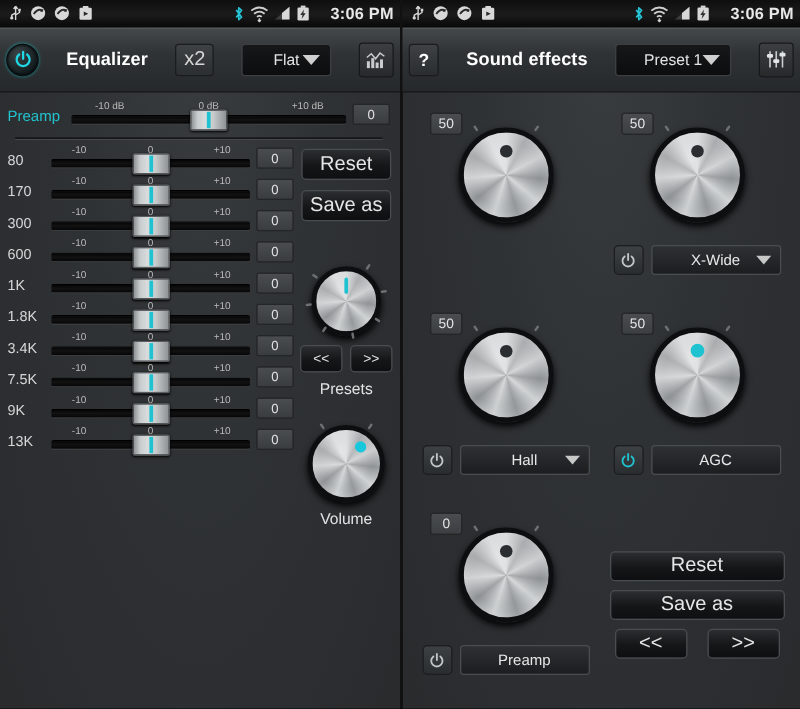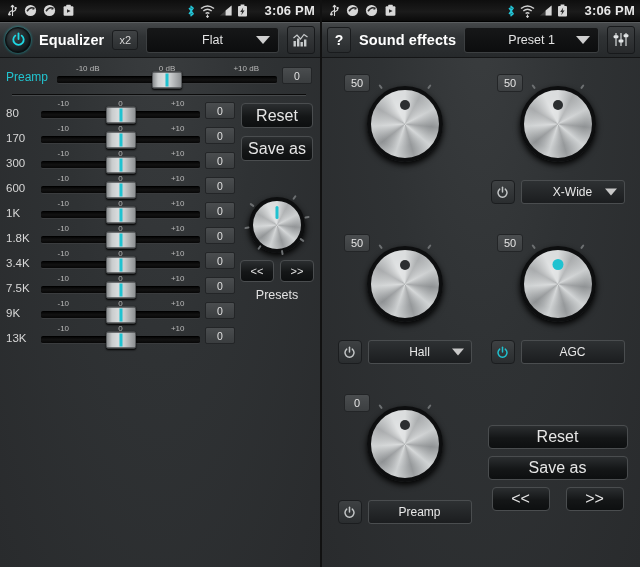--- a/index.html
+++ b/index.html
@@ -28,22 +28,22 @@
   .sb-left { display:flex; align-items:center; gap:6px; flex:1; }
   .sb-right { display:flex; align-items:center; gap:4px; }
   .sb-ico { display:block; }
   .sb-clock {
     color:#e8e8e8; font-size:13px; font-weight:bold;
     letter-spacing:.2px; margin-left:12px; white-space:nowrap;
   }
 
   
   .appbar {
-    height:36px; display:flex; align-items:center;
-    padding:0 5px; gap:8px;
+    height:52px; display:flex; align-items:center;
+    padding:0 5px; gap:22px;
     background:linear-gradient(#46494b,#303335 40%,#26292b);
     border-bottom:1px solid #141516;
     box-shadow:inset 0 1px 0 #5a5d5f;
   }
   .pwr-round {
     width:26px; height:26px; border-radius:50%; flex:none;
     background:radial-gradient(circle at 35% 30%, #3b4447, #10191c 75%, #070d0f);
     border:1px solid #0a0f11;
     box-shadow:0 0 3px #0ad8e0aa, inset 0 0 2px #000;
     display:flex; align-items:center; justify-content:center;
@@ -56,21 +56,21 @@
     display:flex; align-items:center; justify-content:center;
   }
   .app-title {
     color:#fff; font-size:14.5px; font-weight:bold;
     white-space:nowrap; letter-spacing:.1px;
   }
   .x2-badge {
     flex:none; padding:3px 6px; min-width:24px; text-align:center;
     background:linear-gradient(#3f4244,#2c2f31);
     border:1px solid #1a1c1e; border-radius:3px;
-    color:#d6d6d6; font-size:11px;
+    color:#d6d6d6; font-size:16px;
   }
   .preset-select {
     flex:1; height:26px; position:relative;
     background:linear-gradient(#161718,#0c0d0e);
     border:1px solid #3c3f41; border-radius:3px;
     display:flex; align-items:center; justify-content:center;
   }
   .preset-select span {
     color:#e3e3e3; font-size:12.5px;
   }
@@ -474,20 +474,30 @@
             </div>
             <div class="knob-line" style="height:13px;background:#1fc2d0;left:50%;top:5px;transform:translateX(-50%);"></div>
           </div>
           <div class="arrow-row">
             <div class="btn small">&lt;&lt;</div>
             <div class="btn small">&gt;&gt;</div>
           </div>
           <div class="knob-caption">Presets</div>
         </div>
 
+        <div class="knob-wrap" style="margin-top:22px;">
+          <div class="knob" style="width:62px;height:62px;">
+            <div class="knob-ticks">
+              <i style="transform:translate(-50%,-50%) rotate(215deg) translateY(31px);"></i>
+              <i style="transform:translate(-50%,-50%) rotate(145deg) translateY(31px);"></i>
+            </div>
+            <div class="knob-dot" style="width:9px;height:9px;background:#17c8dc;right:11px;top:9px;"></div>
+          </div>
+          <div class="knob-caption">Volume</div>
+        </div>
       </div>
     </div>
   </div>
 
   <div class="panel right">
 
     <div class="statusbar">
       <div class="sb-left">
         <svg class="sb-ico" width="11" height="14" viewBox="0 0 11 14">
             <path d="M5.5 1 L5.5 12 M5.5 1 L3.9 3.2 M5.5 1 L7.1 3.2 M5.5 6.3 L2.4 8.2 L2.4 9.6 M5.5 8 L8.6 6 L8.6 4.6" stroke="#d8d8d8" stroke-width="1.1" fill="none"></path>

